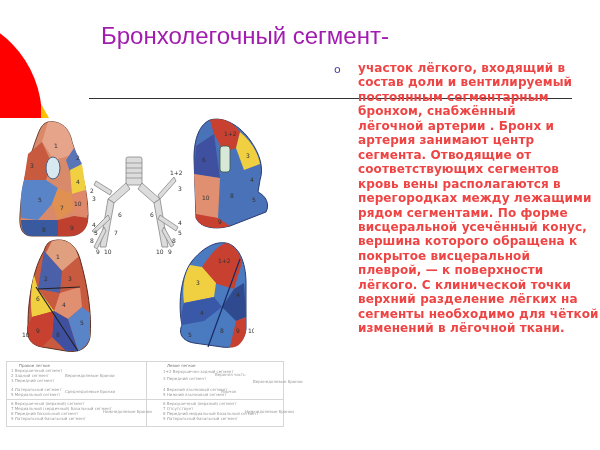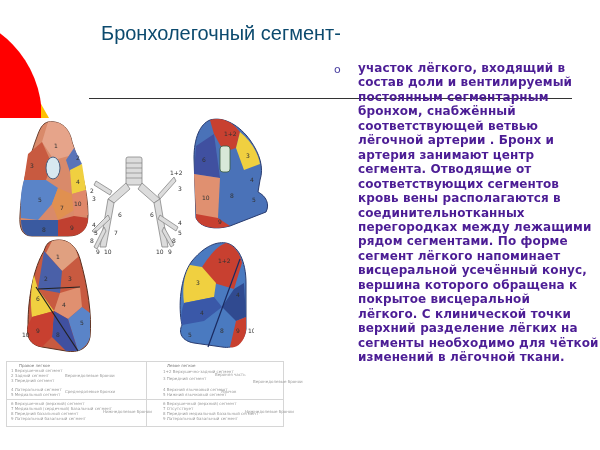--- a/index.html
+++ b/index.html
@@ -1,22 +1,22 @@
 <!DOCTYPE html>
 <html><head>
 <meta charset="utf-8">
 <style>
   html, body { margin: 0; padding: 0; }
   body { width: 600px; height: 450px; background: #ffffff; position: relative; overflow: hidden; font-family: "DejaVu Sans", sans-serif; }
   .deco-red2 { position: absolute; left: -60px; top: 14px; width: 102px; height: 104px; background: #ff0000; border-top-right-radius: 100px 104px; }
   .deco-yellow { position: absolute; left: 41px; top: 104px; width: 0; height: 0; border-left: 8px solid #ffc000; border-top: 14px solid transparent; }
-  .title { position: absolute; left: 101px; top: 22px; font-family: "Liberation Sans", sans-serif; font-size: 20px; color: #0c4a6e; white-space: nowrap; }
+  .title { position: absolute; left: 101px; top: 22px; font-family: "Liberation Sans", sans-serif; font-size: 24px; color: #a21caf; white-space: nowrap; }
   .rule { position: absolute; left: 89px; top: 98px; width: 483px; height: 1px; background: #333; }
   .bullet { position: absolute; left: 334px; top: 63px; font-size: 11px; color: #4a3fa0; }
-  .body-text { position: absolute; left: 358px; top: 61px; width: 240px; font-size: 12px; line-height: 14.45px; color: #4c1d95; font-weight: bold; letter-spacing: 0.1px; }
+  .body-text { position: absolute; left: 358px; top: 61px; width: 240px; font-size: 12px; line-height: 14.45px; color: #ef4444; font-weight: bold; letter-spacing: 0.1px; }
   .body-text .ln { display: block; white-space: nowrap; }
   .fig { position: absolute; }
   .table-box { position: absolute; left: 6px; top: 361px; width: 276px; height: 64px; border: 1px solid #d6d6d6; font-size: 4px; color: #aaa; }
   .table-box .vdiv { position: absolute; left: 139px; top: 0; bottom: 0; width: 1px; background: #d6d6d6; }
   .table-box .hdiv { position: absolute; left: 0; right: 0; top: 37px; height: 1px; background: #d6d6d6; }
   .cell { position: absolute; line-height: 4.6px; white-space: nowrap; color: #9a9a9a; }
   .lbl { position: absolute; font-size: 6px; fill: #333; }
 </style>
 </head>
 <body>
@@ -26,33 +26,31 @@
 
 <div class="title">Бронхолегочный сегмент-</div>
 <div class="rule"></div>
 
 <div class="bullet">o</div>
 <div class="body-text" id="bodytext">
     <span class="ln">участок лёгкого, входящий в</span>
     <span class="ln">состав доли и вентилируемый</span>
     <span class="ln">постоянным сегментарным</span>
     <span class="ln">бронхом, снабжённый</span>
-    <span class="ln">соответствующей ветвью</span>
     <span class="ln">лёгочной артерии . Бронх и</span>
     <span class="ln">артерия занимают центр</span>
     <span class="ln">сегмента. Отводящие от</span>
     <span class="ln">соответствующих сегментов</span>
     <span class="ln">кровь вены располагаются в</span>
-    <span class="ln">соединительнотканных</span>
     <span class="ln">перегородках между лежащими</span>
     <span class="ln">рядом сегментами. По форме</span>
-    <span class="ln">сегмент лёгкого напоминает</span>
     <span class="ln">висцеральной усечённый конус,</span>
     <span class="ln">вершина которого обращена к</span>
     <span class="ln">покрытое висцеральной</span>
+    <span class="ln">плеврой, — к поверхности</span>
     <span class="ln">лёгкого. С клинической точки</span>
     <span class="ln">верхний разделение лёгких на</span>
     <span class="ln">сегменты необходимо для чёткой</span>
     <span class="ln">изменений в лёгочной ткани.</span>
   </div>
 
 <svg class="fig" style="left:18px;top:120px" width="72" height="118" viewBox="0 0 72 118">
   <path d="M30 2 C44 0 52 10 54 22 C62 45 70 70 70 95 C70 110 62 116 50 116 L14 116 C4 116 1 108 2 95 C3 70 10 40 20 14 C23 6 26 3 30 2Z" fill="#d98a6a" stroke="#6b4030" stroke-width="1"></path>
   <path d="M30 2 C44 0 52 10 54 22 L58 34 L36 40 L24 22Z" fill="#e6a48a"></path>
   <path d="M56 28 L64 44 L52 52 L48 40Z" fill="#5a74b8"></path>

